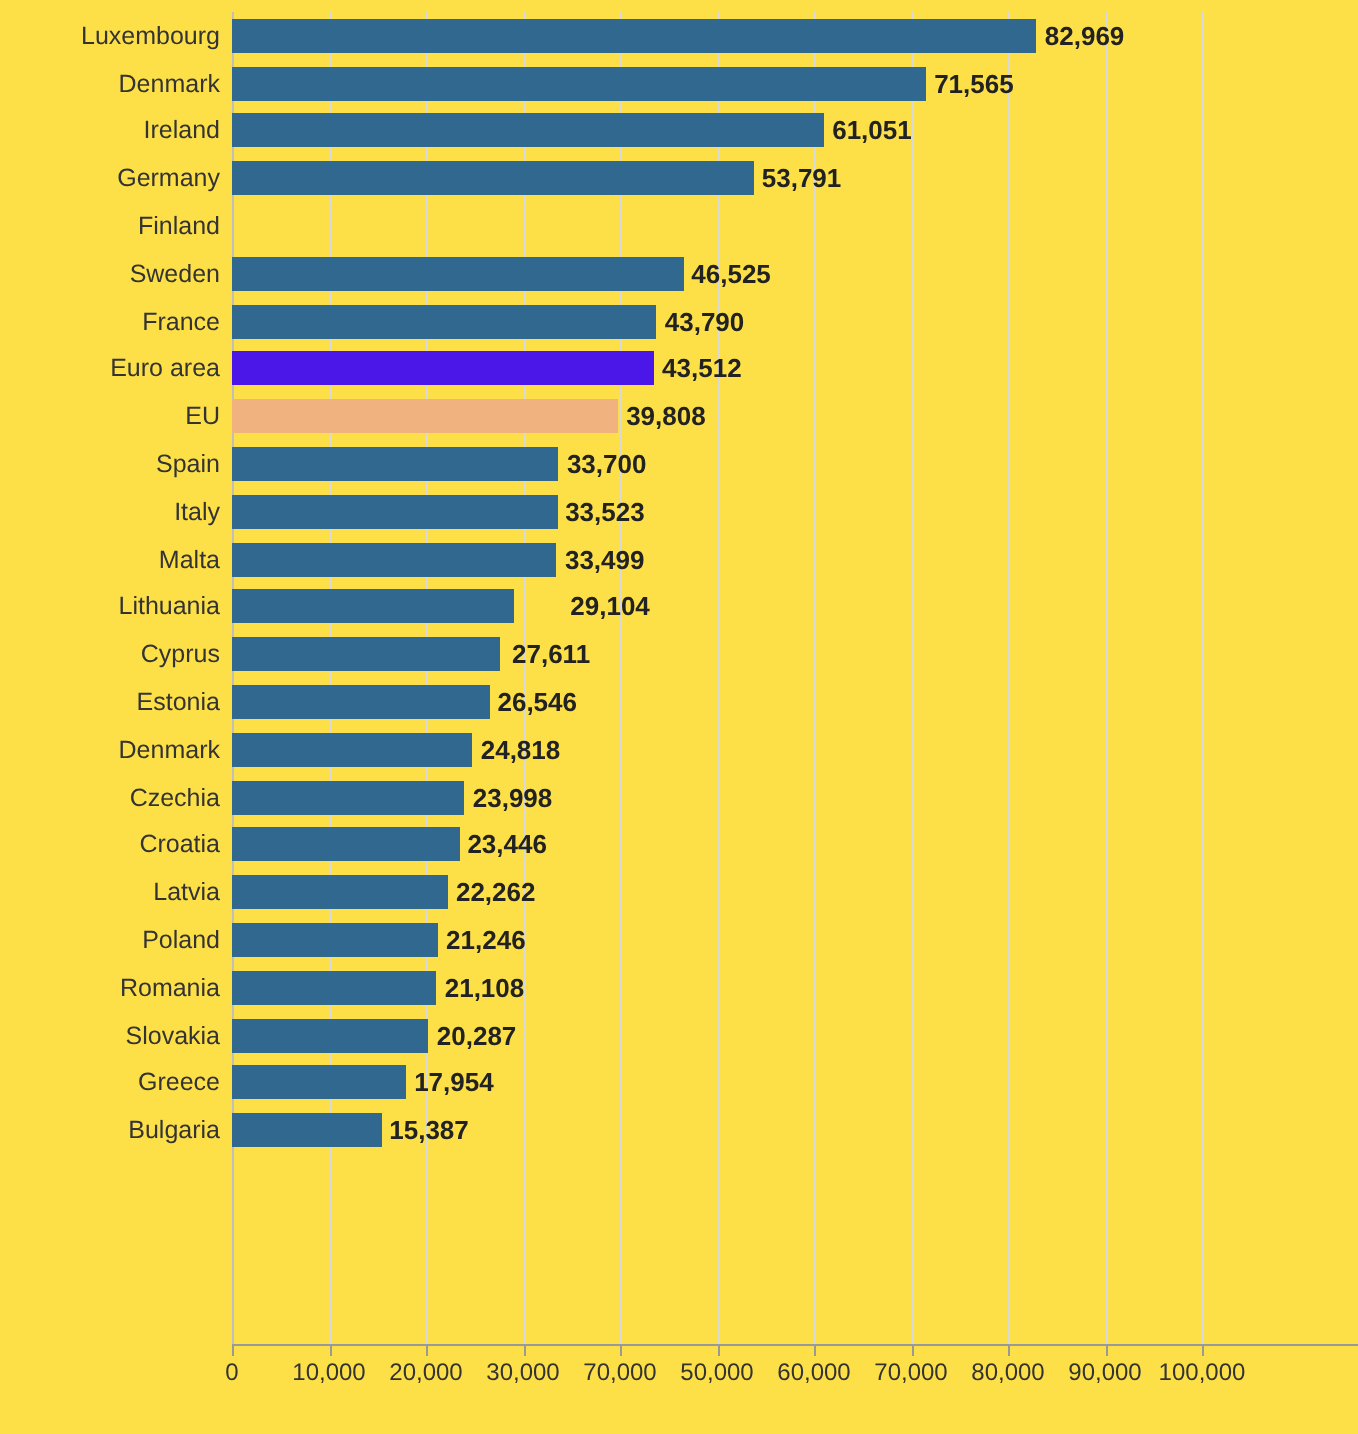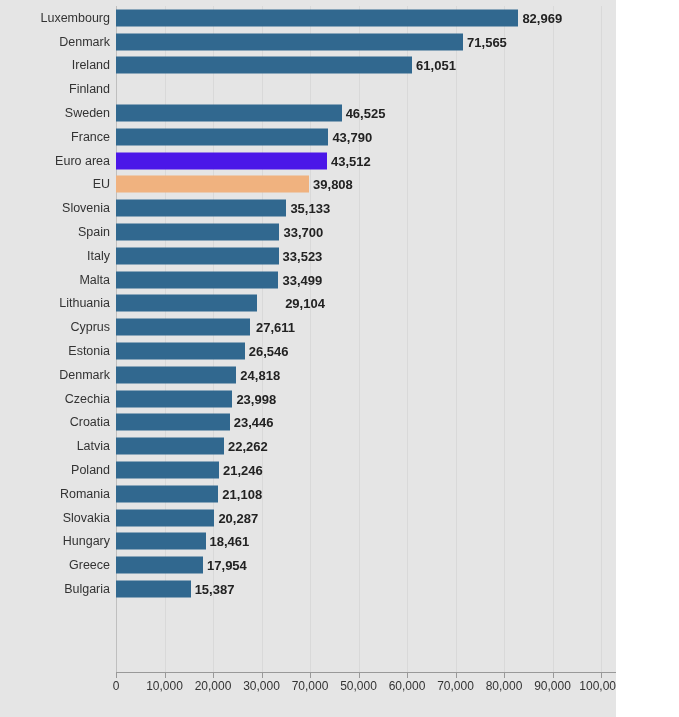--- a/index.html
+++ b/index.html
@@ -5,23 +5,23 @@
   html, body {
     margin: 0;
     padding: 0;
     background: #ffffff;
   }
   body {
     font-family: "Liberation Sans", sans-serif;
   }
   #chart-root {
     position: relative;
-    width: 616px;
+    width: 679px;
     height: 717px;
-    background: #e5e5e5;
+    background: #fde047;
     box-sizing: border-box;
     overflow: hidden;
   }
   .plot-area {
     position: absolute;
     left: 0;
     top: 0;
     width: 679px;
     height: 717px;
   }
@@ -156,20 +156,27 @@
           </div>
         </div>
         <div class="row">
           <div class="cat-label">Ireland</div>
           <div class="bar-zone">
             <div class="bar" style="width: 296.097px;"></div>
             <div class="val-label" style="left: 296.097px;">61,051</div>
           </div>
         </div>
         <div class="row">
+          <div class="cat-label">Germany</div>
+          <div class="bar-zone">
+            <div class="bar" style="width: 260.886px;"></div>
+            <div class="val-label" style="left: 260.886px;">53,791</div>
+          </div>
+        </div>
+        <div class="row">
           <div class="cat-label">Finland</div>
         </div>
         <div class="row">
           <div class="cat-label">Sweden</div>
           <div class="bar-zone">
             <div class="bar" style="width: 225.646px;"></div>
             <div class="val-label" style="left: 225.646px;">46,525</div>
           </div>
         </div>
         <div class="row">
@@ -187,27 +194,20 @@
           </div>
         </div>
         <div class="row">
           <div class="cat-label">EU</div>
           <div class="bar-zone">
             <div class="bar highlight-eu" style="width: 193.069px;"></div>
             <div class="val-label" style="left: 193.069px;">39,808</div>
           </div>
         </div>
         <div class="row">
-          <div class="cat-label">Slovenia</div>
-          <div class="bar-zone">
-            <div class="bar" style="width: 170.395px;"></div>
-            <div class="val-label" style="left: 170.395px;">35,133</div>
-          </div>
-        </div>
-        <div class="row">
           <div class="cat-label">Spain</div>
           <div class="bar-zone">
             <div class="bar" style="width: 163.445px;"></div>
             <div class="val-label" style="left: 163.445px;">33,700</div>
           </div>
         </div>
         <div class="row">
           <div class="cat-label">Italy</div>
           <div class="bar-zone">
             <div class="bar" style="width: 162.587px;"></div>
@@ -282,27 +282,20 @@
           <div class="bar-zone">
             <div class="bar" style="width: 102.374px;"></div>
             <div class="val-label" style="left: 102.374px;">21,108</div>
           </div>
         </div>
         <div class="row">
           <div class="cat-label">Slovakia</div>
           <div class="bar-zone">
             <div class="bar" style="width: 98.3919px;"></div>
             <div class="val-label" style="left: 98.3919px;">20,287</div>
-          </div>
-        </div>
-        <div class="row">
-          <div class="cat-label">Hungary</div>
-          <div class="bar-zone">
-            <div class="bar" style="width: 89.5358px;"></div>
-            <div class="val-label" style="left: 89.5358px;">18,461</div>
           </div>
         </div>
         <div class="row">
           <div class="cat-label">Greece</div>
           <div class="bar-zone">
             <div class="bar" style="width: 87.0769px;"></div>
             <div class="val-label" style="left: 87.0769px;">17,954</div>
           </div>
         </div>
         <div class="row">

